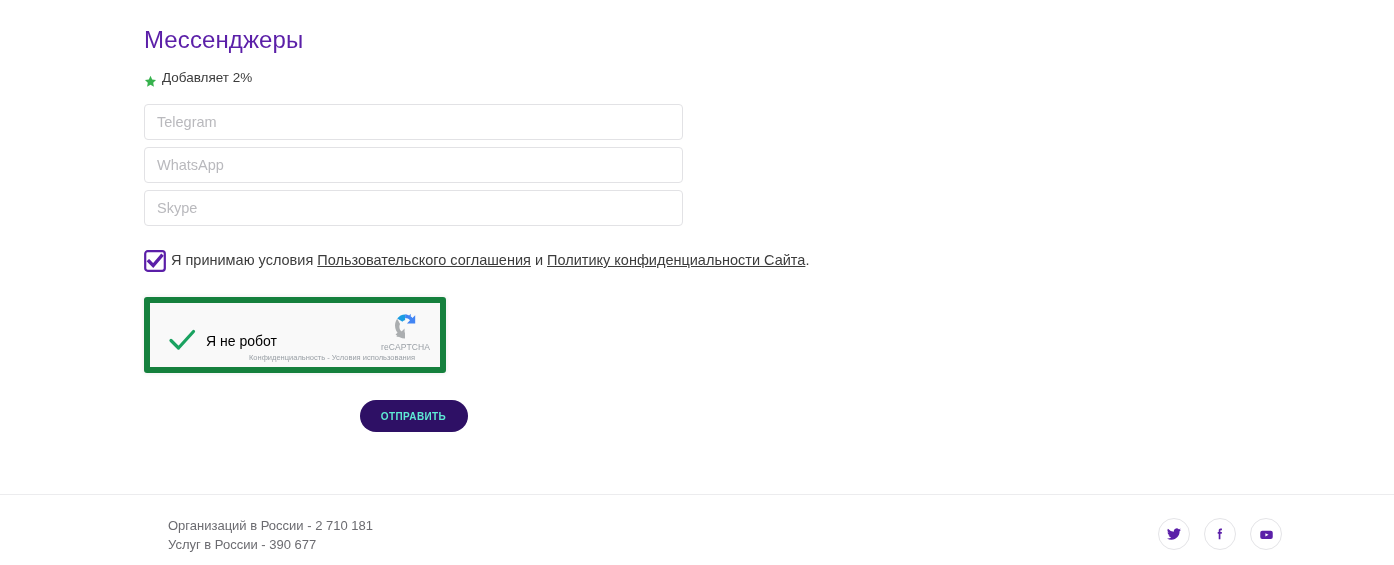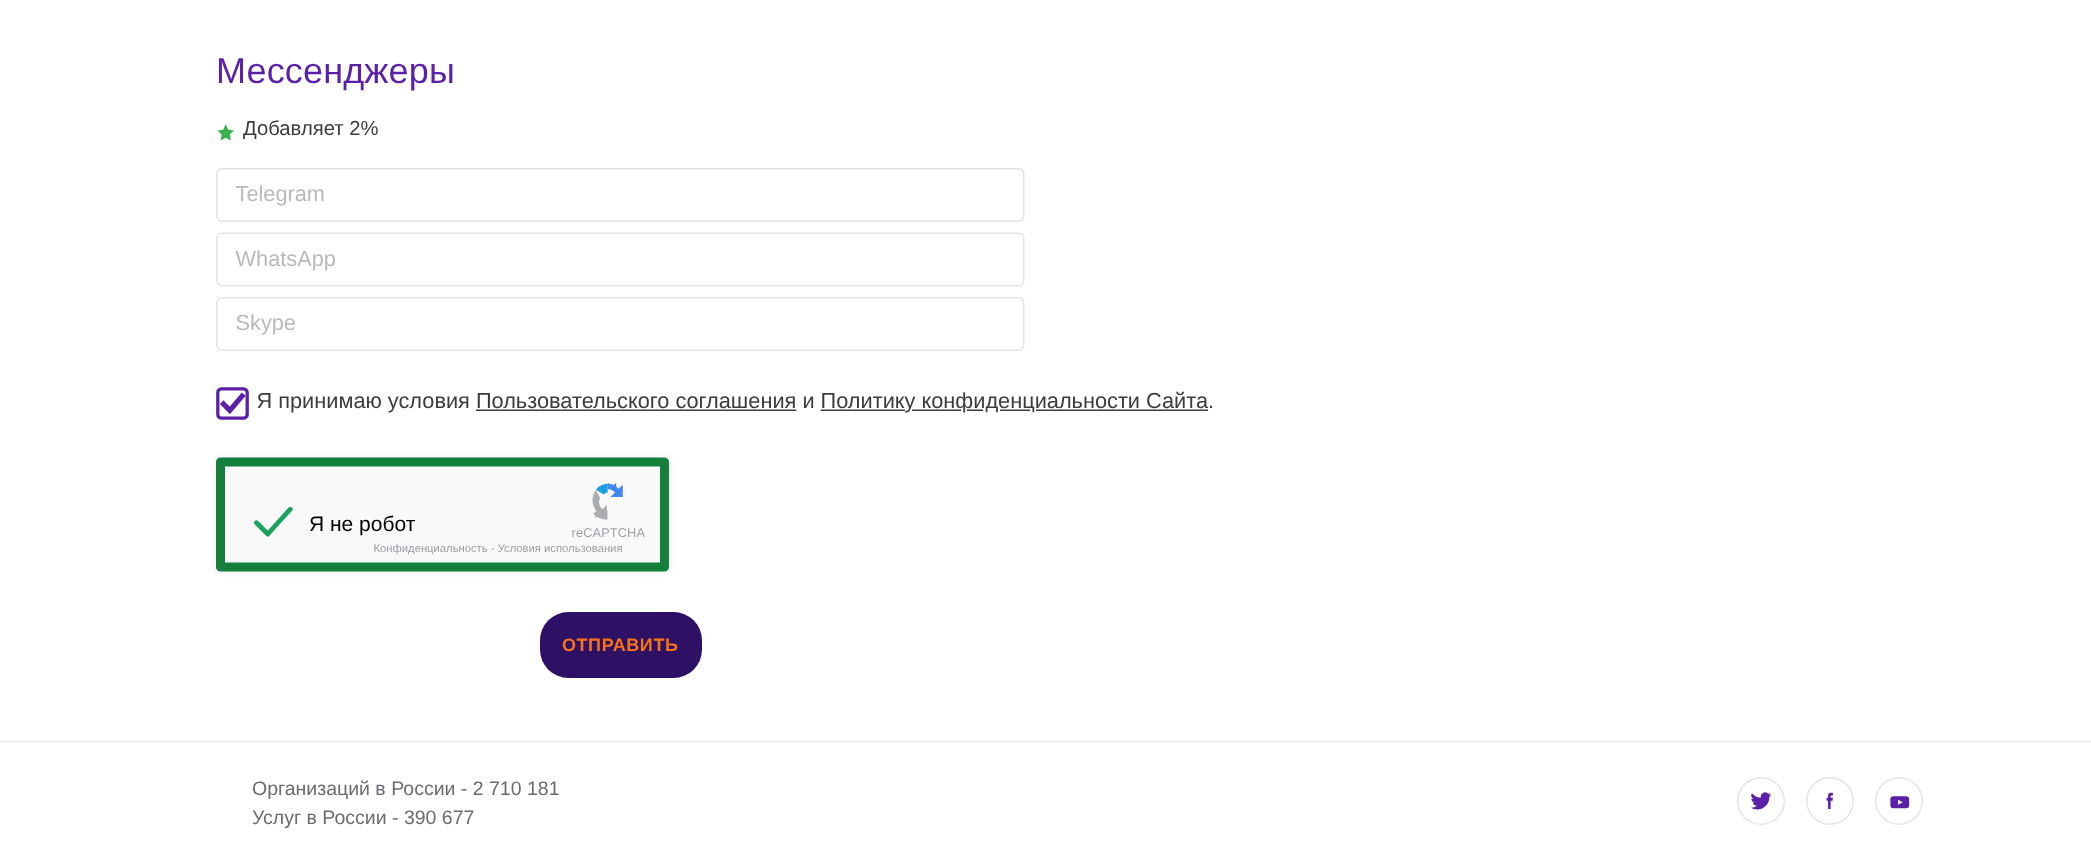--- a/index.html
+++ b/index.html
@@ -23,21 +23,21 @@
   
   .form-section {
     position: absolute;
     left: 144px;
     top: 0;
     width: 1106px;
   }
 
   .section-title {
     margin: 0;
-    padding-top: 34px;
+    padding-top: 26px;
     font-size: 24px;
     font-weight: 400;
     color: #5b1fa8;
     letter-spacing: 0.1px;
     line-height: 28px;
   }
 
   .bonus-row {
     display: flex;
     align-items: flex-end;
@@ -157,27 +157,27 @@
 
   
   .submit-row {
     margin-top: 27px;
     width: 539px;
     display: flex;
     justify-content: center;
   }
   .submit-button {
     width: 108px;
-    height: 44px;
+    height: 32px;
     border: none;
     border-radius: 19px;
     background: #2e1065;
-    color: #f97316;
+    color: #5eead4;
     font-family: "Liberation Sans", sans-serif;
-    font-size: 12px;
+    font-size: 10px;
     font-weight: 700;
     letter-spacing: 0.4px;
     cursor: pointer;
   }
 
   
   .footer-divider {
     position: absolute;
     left: 0;
     top: 494px;

